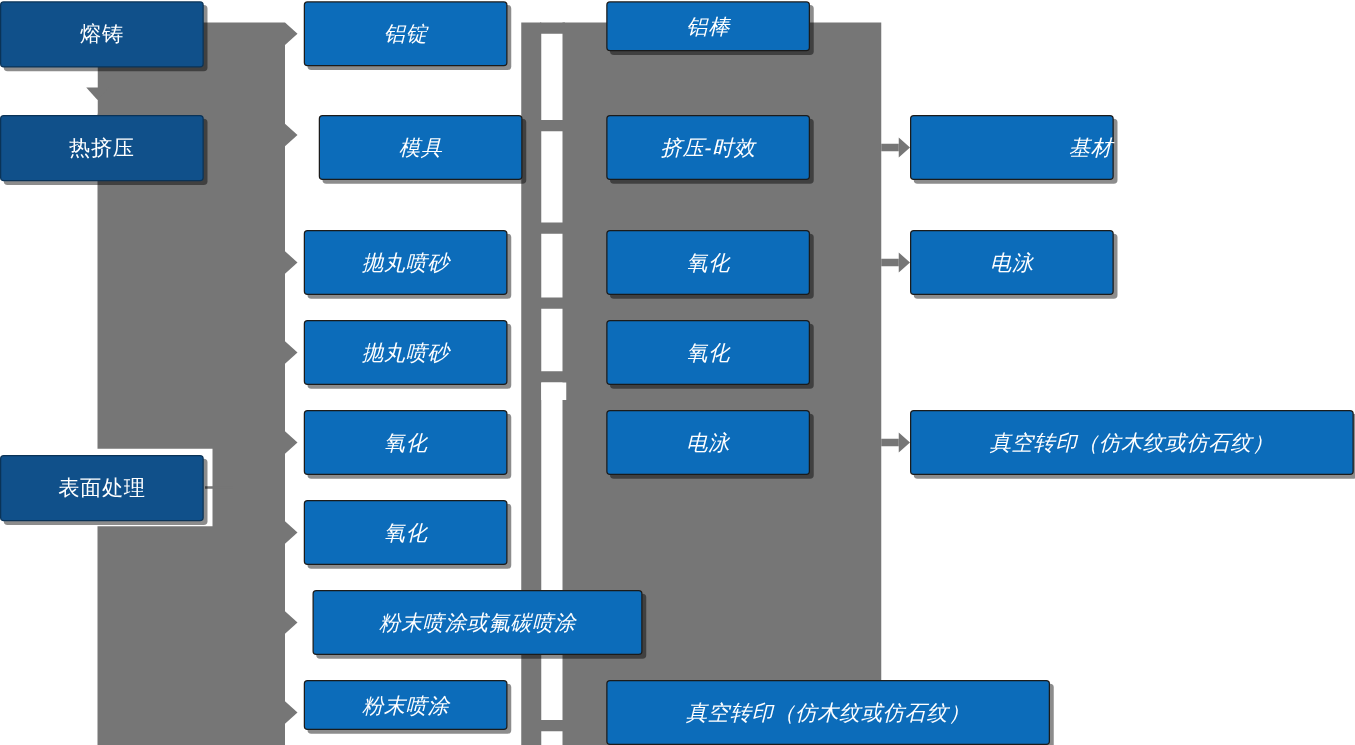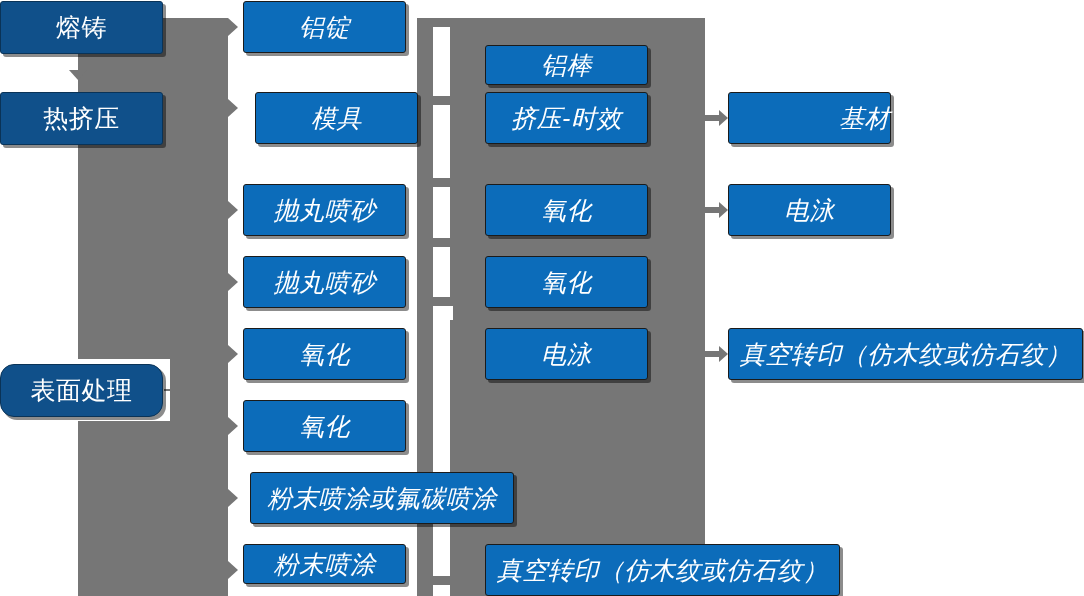--- a/index.html
+++ b/index.html
@@ -60,21 +60,21 @@
   }
 
   
   .box {
     position: absolute;
     box-sizing: border-box;
     display: flex;
     align-items: center;
     justify-content: center;
     color: #ffffff;
-    font-size: 25px;
+    font-size: 17px;
     line-height: 1;
     letter-spacing: 0.5px;
     border-radius: 3px;
     border: 1px solid #0d2b45;
     box-shadow: 3px 3px 0 rgba(0,0,0,0.45);
     white-space: nowrap;
   }
   .box.dark {
     background: #10508a;
     border-color: #0a3357;
@@ -126,21 +126,21 @@
   <div class="small-arrow" style="left:705px; top:115px; width:14px;"></div>
   <div class="small-arrow" style="left:705px; top:207px; width:14px;"></div>
   <div class="small-arrow" style="left:705px; top:351px; width:14px;"></div>
 
   <div class="box dark" style="left:0px; top:1px; width:163px; height:53px;">
     <span class="label">熔铸</span>
   </div>
   <div class="box dark" style="left:0px; top:92px; width:163px; height:53px;">
     <span class="label">热挤压</span>
   </div>
-  <div class="box dark" style="left:0px; top:364px; width:163px; height:53px;border-radius:14px;">
+  <div class="box dark" style="left:0px; top:364px; width:163px; height:53px;">
     <span class="label">表面处理</span>
   </div>
 
   <div class="box light" style="left:243px; top:1px; width:163px; height:52px;">
     <span class="label">铝锭</span>
   </div>
   <div class="box light" style="left:243px; top:92px; width:163px; height:52px;margin-left:12px;">
     <span class="label">模具</span>
   </div>
   <div class="box light" style="left:243px; top:184px; width:163px; height:52px;">
@@ -155,21 +155,21 @@
   <div class="box light" style="left:243px; top:400px; width:163px; height:52px;">
     <span class="label">氧化</span>
   </div>
   <div class="box light" style="left:250px; top:472px; width:264px; height:52px;">
     <span class="label">粉末喷涂或氟碳喷涂</span>
   </div>
   <div class="box light" style="left:243px; top:544px; width:163px; height:40px;">
     <span class="label">粉末喷涂</span>
   </div>
 
-  <div class="box light" style="left:485px; top:1px; width:163px; height:40px;margin-top:44px;">
+  <div class="box light" style="left:485px; top:1px; width:163px; height:40px;">
     <span class="label">铝棒</span>
   </div>
   <div class="box light" style="left:485px; top:92px; width:163px; height:52px;">
     <span class="label">挤压-时效</span>
   </div>
   <div class="box light" style="left:485px; top:184px; width:163px; height:52px;">
     <span class="label">氧化</span>
   </div>
   <div class="box light" style="left:485px; top:256px; width:163px; height:52px;">
     <span class="label">氧化</span>

